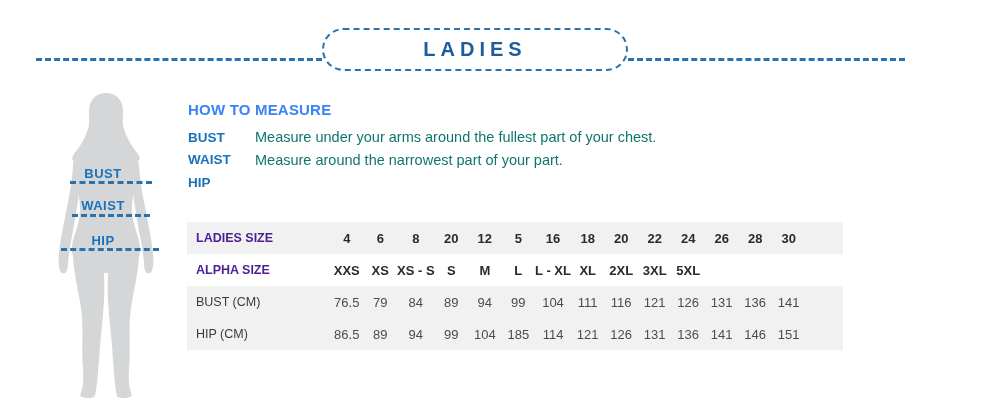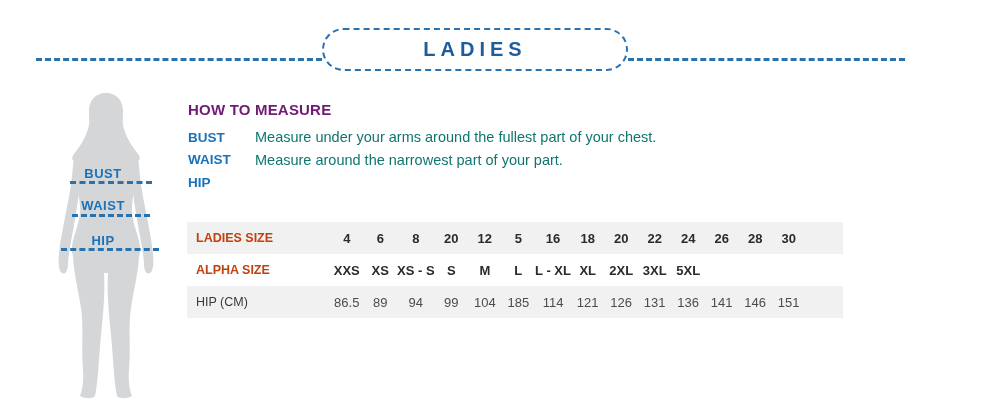--- a/index.html
+++ b/index.html
@@ -25,36 +25,36 @@
   .fig-label{
     position:absolute;left:0;width:116px;text-align:center;
     color:#1a73ba;font-weight:bold;font-size:13px;letter-spacing:0.5px;
   }
   .fig-dash{position:absolute;height:0;border-top:3.5px dashed #2a72ae;}
   #bust-label{top:74px;}   #bust-dash{left:25px;top:89px;width:82px;}
   #waist-label{top:106px;} #waist-dash{left:27px;top:122px;width:78px;}
   #hip-label{top:141px;}   #hip-dash{left:16px;top:156px;width:98px;}
   
   #howto{position:absolute;left:188px;top:101px;width:700px;}
-  #howto-title{font-size:15px;font-weight:bold;color:#701a75;letter-spacing:0.2px;margin-bottom:8px;}
+  #howto-title{font-size:15px;font-weight:bold;color:#3b82f6;letter-spacing:0.2px;margin-bottom:8px;}
   .howto-row{display:flex;height:22.5px;align-items:center;}
   .howto-label{width:67px;color:#1a73ba;font-weight:bold;font-size:13.5px;flex:none;}
   .howto-text{color:#0f766e;font-size:14.5px;}
   
   #size-table{
     position:absolute;left:187px;top:222px;border-collapse:collapse;table-layout:fixed;
   }
   #size-table td{
     height:32px;padding:0;text-align:center;white-space:nowrap;
     font-size:13px;color:#4c4c4c;vertical-align:middle;
   }
   #size-table td.row-label{text-align:left;padding-left:9px;font-size:12.5px;color:#3a3a3a;}
   #size-table tr.shaded{background:#f1f1f2;}
   #size-table tr.bold-row td{font-weight:bold;color:#2b2b2b;}
-  #size-table tr.bold-row td.row-label{color:#c2410c;margin-left:32px;}
+  #size-table tr.bold-row td.row-label{color:#4c1d95;margin-left:32px;}
 </style>
 </head>
 <body>
 
 <div id="stage">
 
   <div class="dash-line" id="dash-left"></div>
   <div id="ladies-pill">
     <span class="pill-text">LADIES</span>
   </div>
@@ -139,20 +139,38 @@
           <td>XL</td>
           <td>2XL</td>
           <td>3XL</td>
           <td>5XL</td>
           <td></td>
           <td></td>
           <td></td>
           <td></td>
         </tr>
         <tr class="shaded ">
+          <td class="row-label">BUST (CM)</td>
+          <td>76.5</td>
+          <td>79</td>
+          <td>84</td>
+          <td>89</td>
+          <td>94</td>
+          <td>99</td>
+          <td>104</td>
+          <td>111</td>
+          <td>116</td>
+          <td>121</td>
+          <td>126</td>
+          <td>131</td>
+          <td>136</td>
+          <td>141</td>
+          <td></td>
+        </tr>
+        <tr class="shaded ">
           <td class="row-label">HIP (CM)</td>
           <td>86.5</td>
           <td>89</td>
           <td>94</td>
           <td>99</td>
           <td>104</td>
           <td>185</td>
           <td>114</td>
           <td>121</td>
           <td>126</td>

